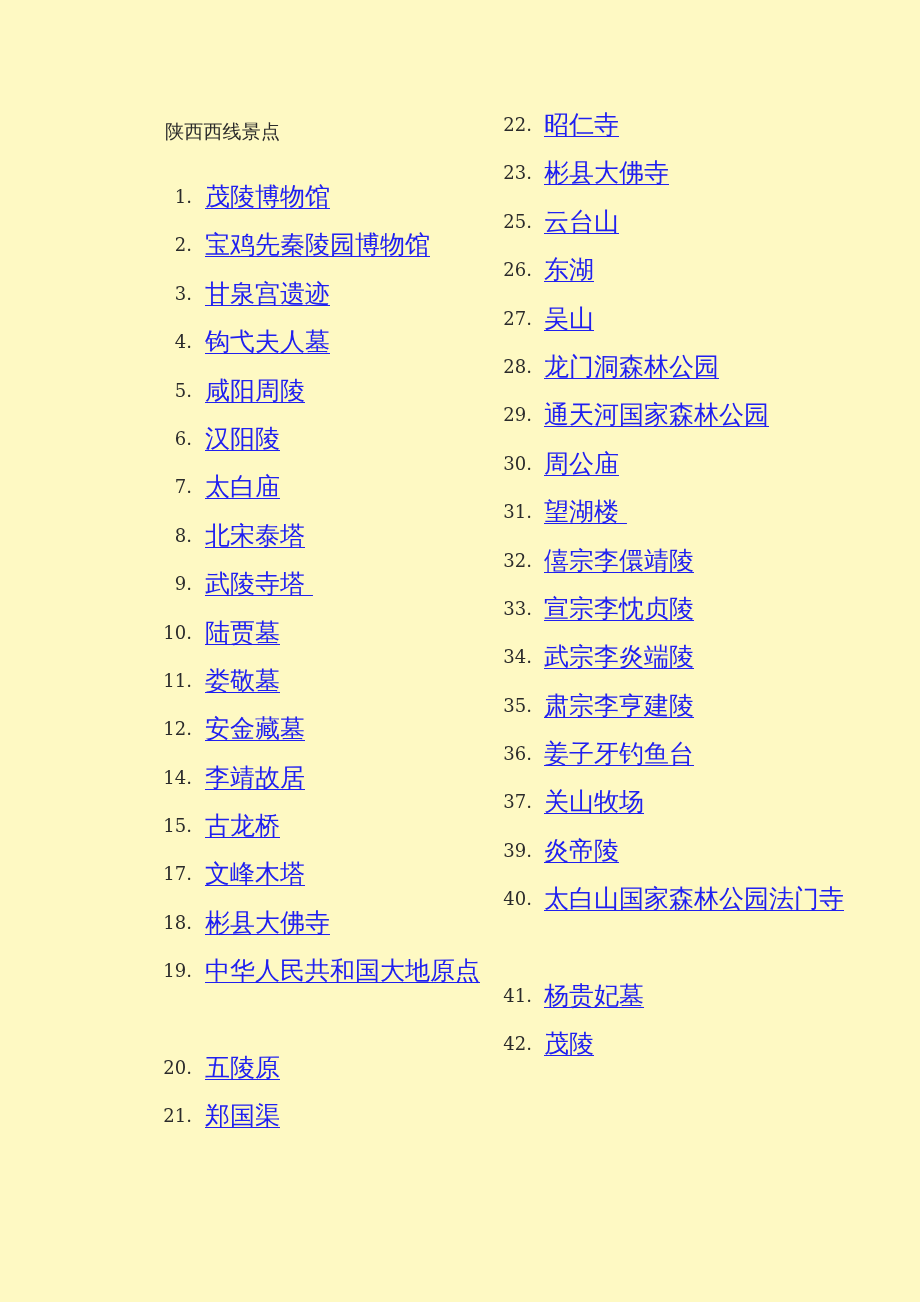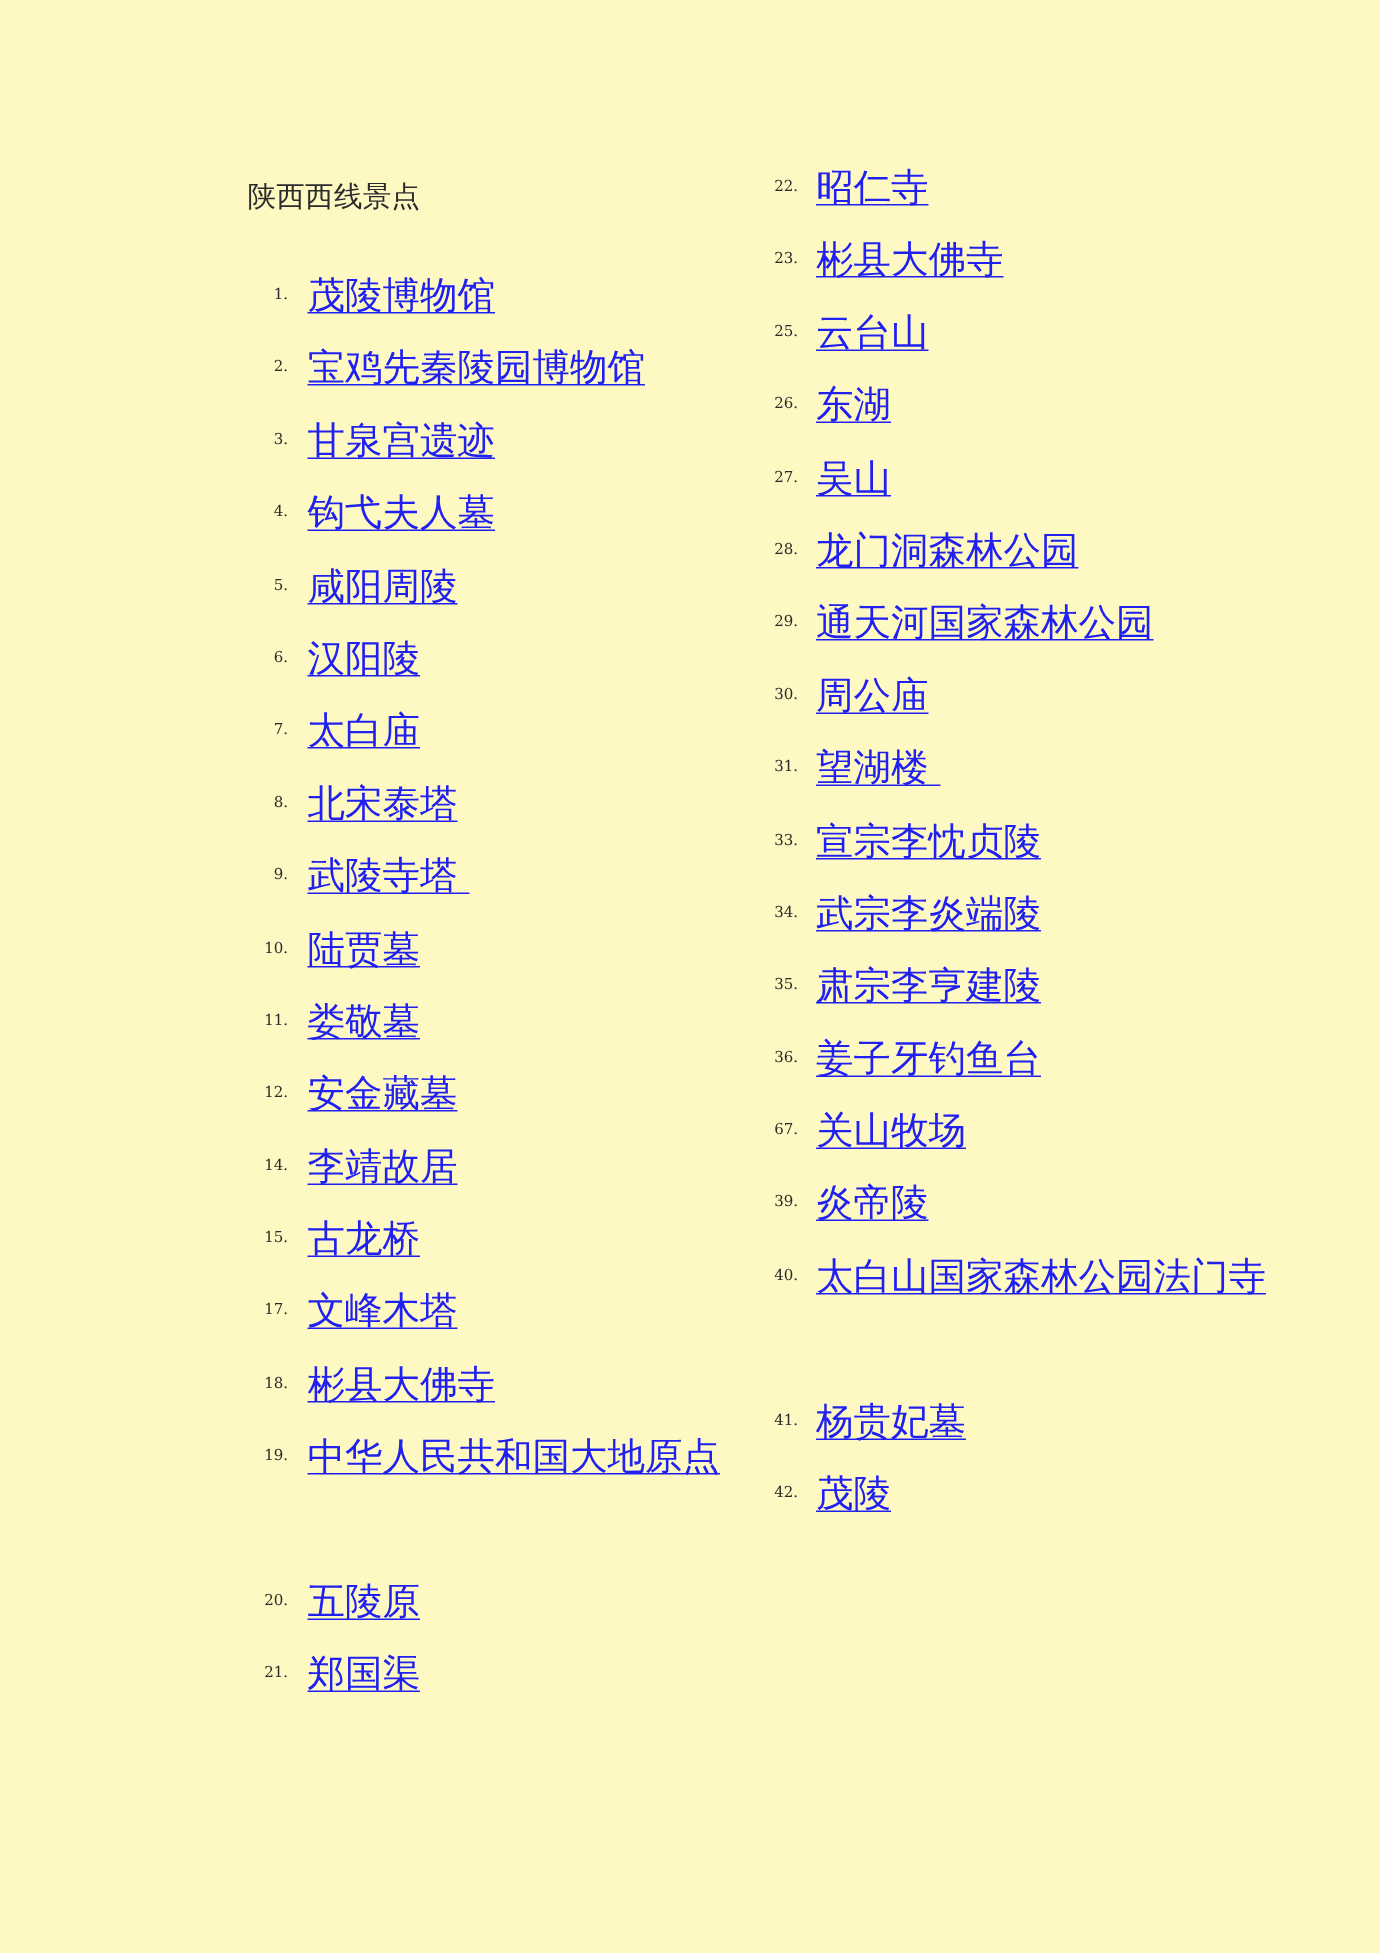--- a/index.html
+++ b/index.html
@@ -61,21 +61,21 @@
   }
   .col-right .list-item { padding-left: 44px; }
 
   .item-number {
     position: absolute;
     left: 0;
     top: 6px;
     width: 32px;
     text-align: right;
     font-family: "DejaVu Serif", "Liberation Serif", serif;
-    font-size: 10px;
+    font-size: 18px;
     line-height: 22px;
     color: #2b2b2b;
   }
 
   .item-link {
     display: inline;
     font-family: "DejaVu Sans", "Liberation Sans", sans-serif;
     font-size: 25px;
     line-height: 34px;
     color: #2020f0;
@@ -126,25 +126,26 @@
     <ol class="list">
         <li class="list-item"><span class="item-number">22.</span><a class="item-link">昭仁寺</a></li>
         <li class="list-item"><span class="item-number">23.</span><a class="item-link">彬县大佛寺</a></li>
         <li class="list-item"><span class="item-number">25.</span><a class="item-link">云台山</a></li>
         <li class="list-item"><span class="item-number">26.</span><a class="item-link">东湖</a></li>
         <li class="list-item"><span class="item-number">27.</span><a class="item-link">吴山</a></li>
         <li class="list-item"><span class="item-number">28.</span><a class="item-link">龙门洞森林公园</a></li>
         <li class="list-item"><span class="item-number">29.</span><a class="item-link">通天河国家森林公园</a></li>
         <li class="list-item"><span class="item-number">30.</span><a class="item-link">周公庙</a></li>
         <li class="list-item"><span class="item-number">31.</span><a class="item-link">望湖楼 </a></li>
+        <li class="list-item"><span class="item-number">32.</span><a class="item-link">僖宗李儇靖陵</a></li>
         <li class="list-item"><span class="item-number">33.</span><a class="item-link">宣宗李忱贞陵</a></li>
         <li class="list-item"><span class="item-number">34.</span><a class="item-link">武宗李炎端陵</a></li>
         <li class="list-item"><span class="item-number">35.</span><a class="item-link">肃宗李亨建陵</a></li>
         <li class="list-item"><span class="item-number">36.</span><a class="item-link">姜子牙钓鱼台</a></li>
-        <li class="list-item"><span class="item-number">67.</span><a class="item-link">关山牧场</a></li>
+        <li class="list-item"><span class="item-number">37.</span><a class="item-link">关山牧场</a></li>
         <li class="list-item"><span class="item-number">39.</span><a class="item-link">炎帝陵</a></li>
         <li class="list-item wrap"><span class="item-number">40.</span><a class="item-link">太白山国家森林公园法门寺</a></li>
         <li class="list-item"><span class="item-number">41.</span><a class="item-link">杨贵妃墓</a></li>
         <li class="list-item"><span class="item-number">42.</span><a class="item-link">茂陵</a></li>
       </ol>
   </div>
 
 </div>
 
 </body></html>

